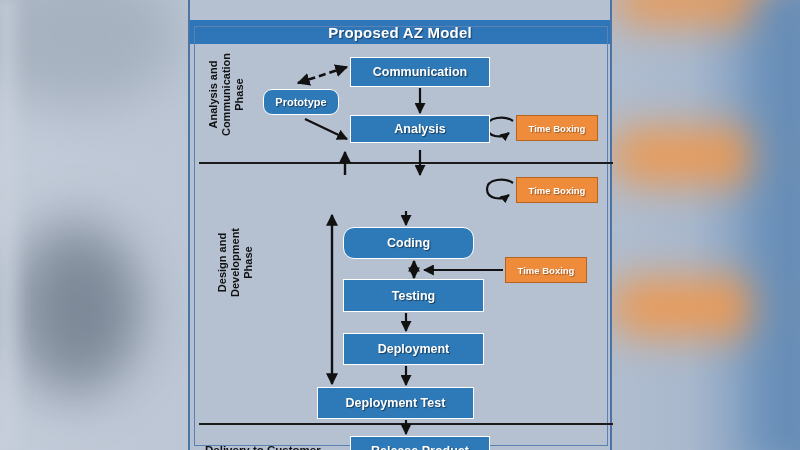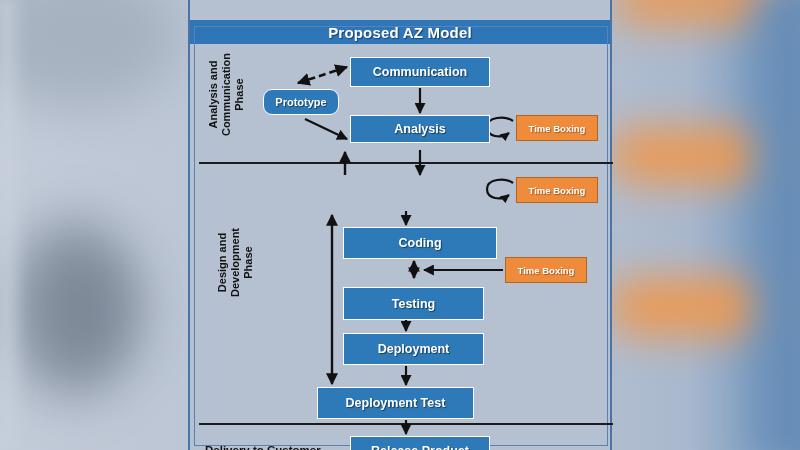--- a/index.html
+++ b/index.html
@@ -179,22 +179,22 @@
     align-items: center;
     justify-content: center;
     text-shadow: 1px 1px 1px rgba(0,0,0,.35);
     box-sizing: border-box;
   }
 
   #n-communication  { left: 155px; top: 30px;  width: 140px; height: 30px; }
   #n-prototype      { left: 68px;  top: 62px;  width: 76px;  height: 26px; }
   #n-analysis       { left: 155px; top: 88px;  width: 140px; height: 28px; }
   #n-modeling       { left: 135px; top: 150px; width: 150px; height: 33px; }
-  #n-coding         { left: 148px; top: 200px; width: 154px; height: 32px; }
-  #n-testing        { left: 148px; top: 260px; width: 141px; height: 33px; }
+  #n-coding         { left: 148px; top: 200px; width: 131px; height: 32px; border-radius: 11px; }
+  #n-testing        { left: 148px; top: 252px; width: 141px; height: 33px; }
   #n-deployment     { left: 148px; top: 306px; width: 141px; height: 32px; }
   #n-deploytest     { left: 122px; top: 360px; width: 157px; height: 32px; }
   #n-release        { left: 155px; top: 409px; width: 140px; height: 30px; }
 
   #tb-1 { left: 321px; top: 88px;  width: 82px; height: 26px; }
   #tb-2 { left: 321px; top: 150px; width: 82px; height: 26px; }
   #tb-3 { left: 310px; top: 230px; width: 82px; height: 26px; }
 
   svg.wires {
     position: absolute;

